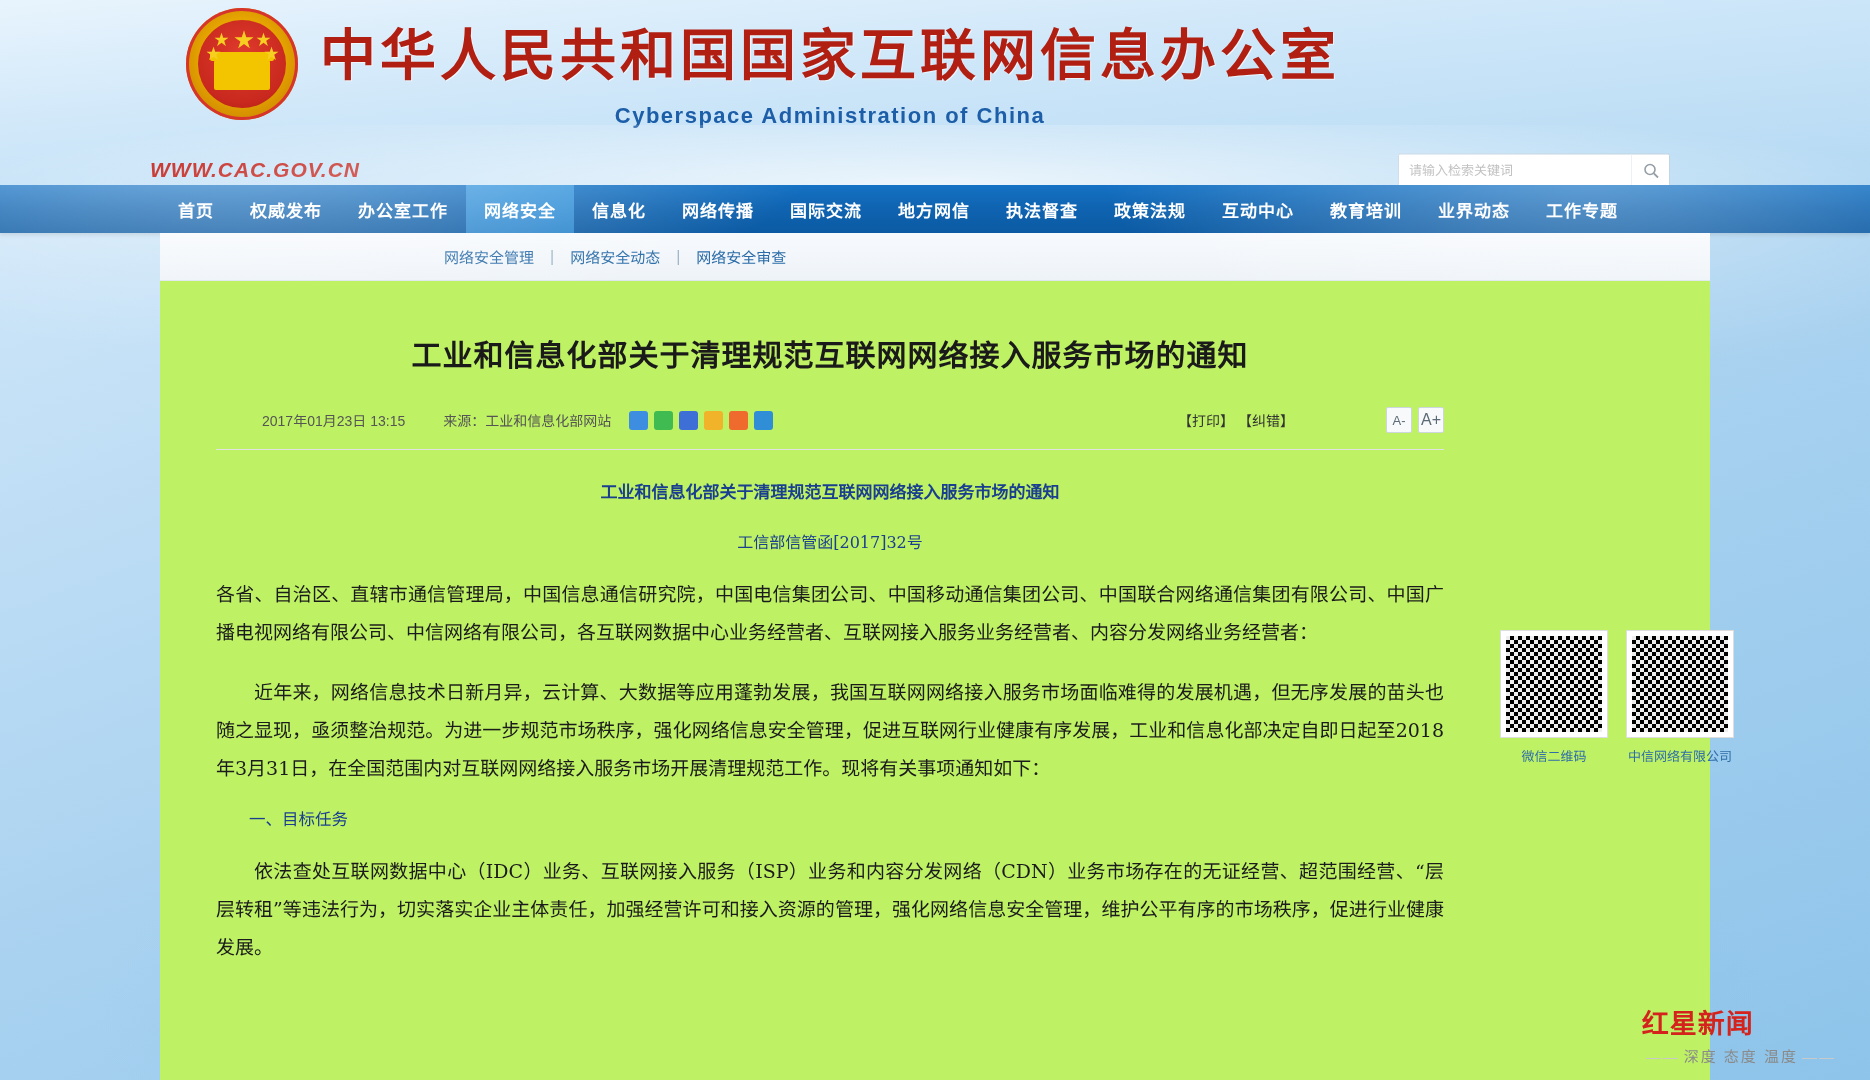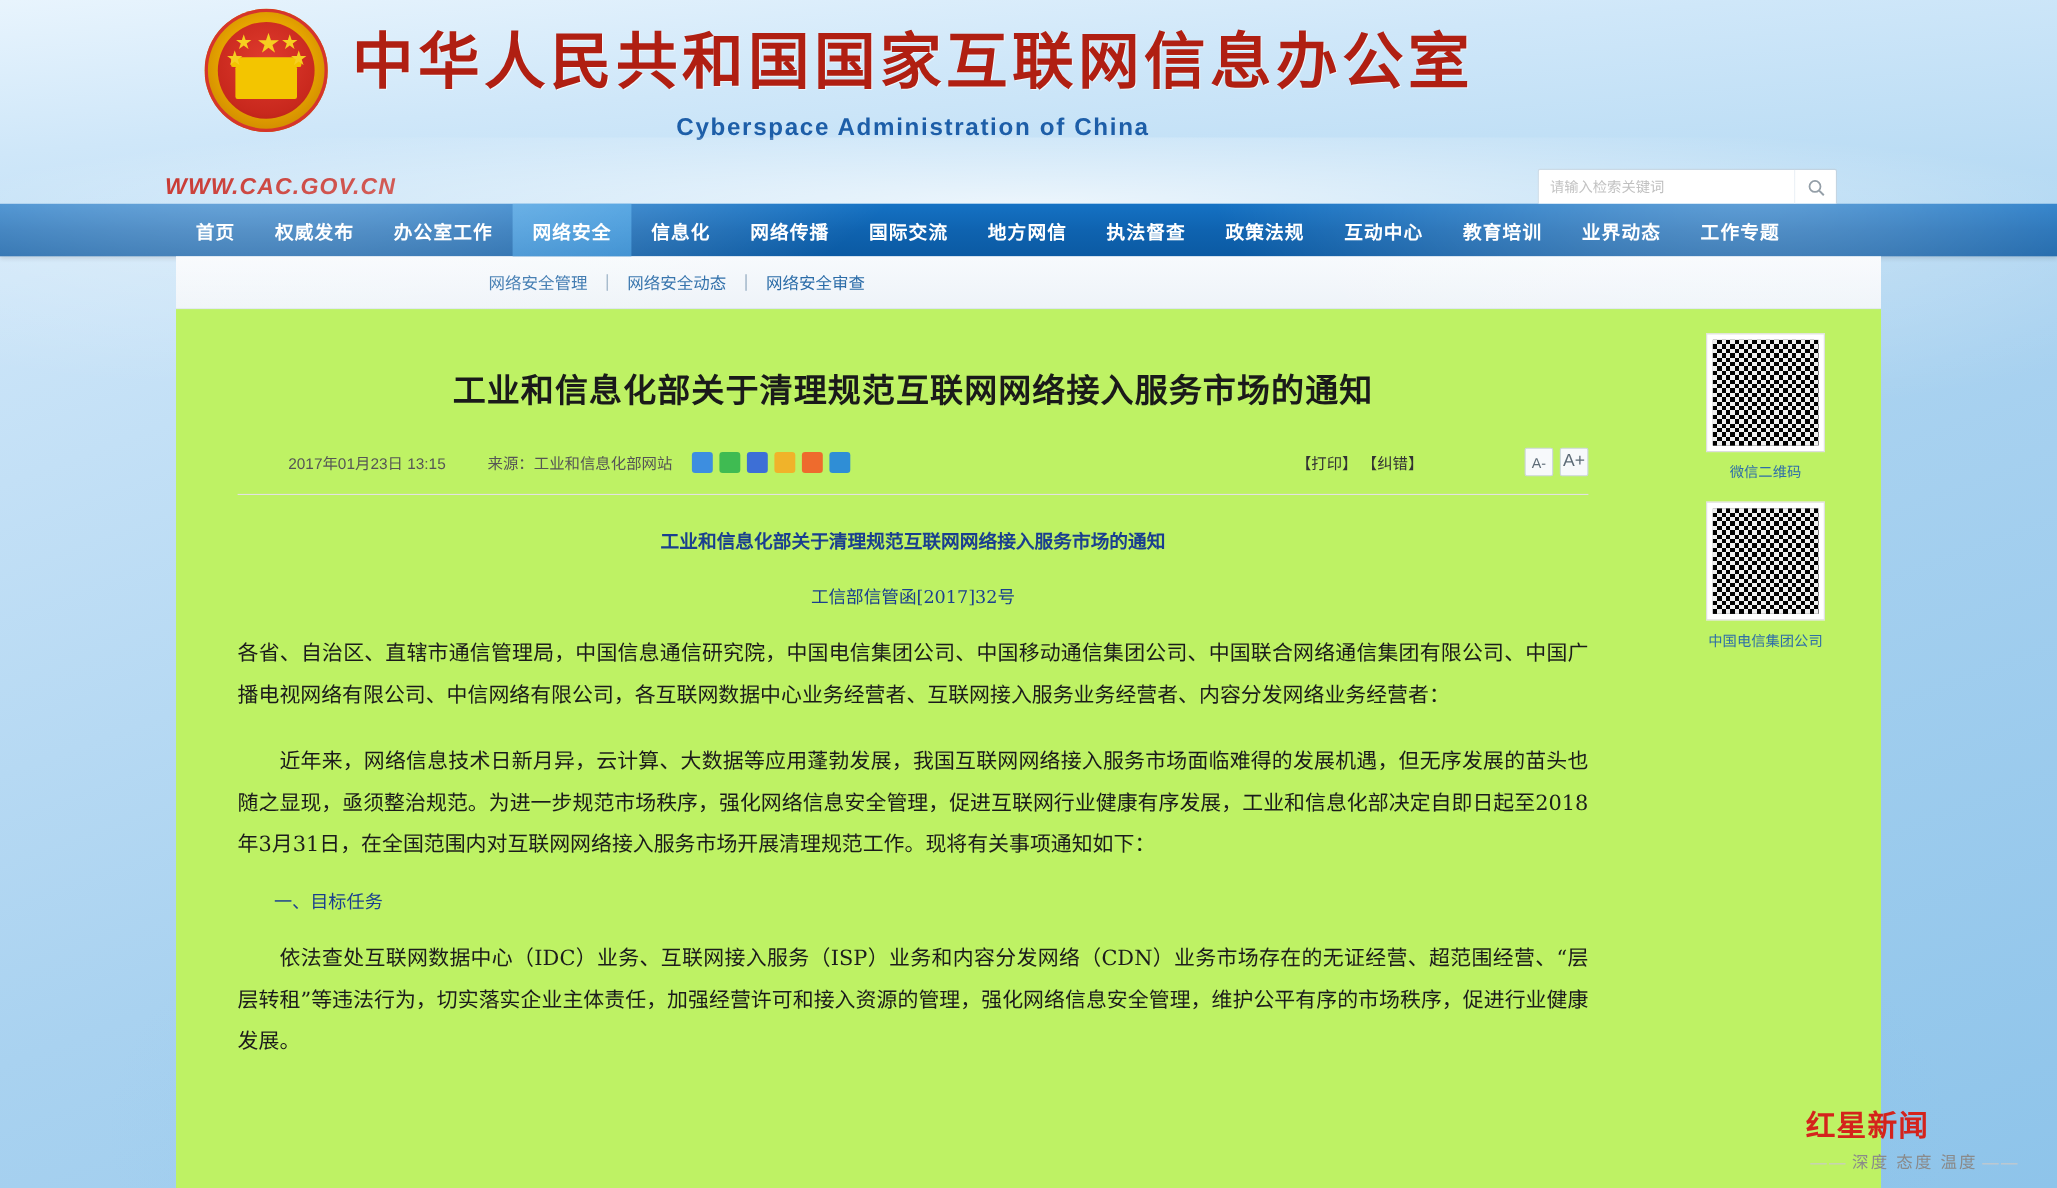--- a/index.html
+++ b/index.html
@@ -253,23 +253,23 @@
     text-indent: 2em;
     font-family: "DejaVu Serif","Liberation Serif", serif;
     font-size: 16.5px;
     font-weight: 400;
     color: #1a3f8f;
   }
 
   
   .rail {
     width: 210px;
-    padding-top: 22px;
+    padding-top: 34px;
     display: flex;
-    flex-direction: column;
+    flex-direction: row;
     align-items: center;
     gap: 18px;
   }
   .qr-card { text-align: center; }
   .qr {
     width: 108px; height: 108px;
     background: #fff;
     border: 1px solid #ddd;
     padding: 5px;
   }
@@ -411,21 +411,21 @@
     <div class="qr-card">
       <div class="qr">
         <div class="qr-grid"></div>
       </div>
       <div class="qr-caption">微信二维码</div>
     </div>
     <div class="qr-card">
       <div class="qr">
         <div class="qr-grid"></div>
       </div>
-      <div class="qr-caption">中国电信集团公司</div>
+      <div class="qr-caption">中信网络有限公司</div>
     </div>
   </div>
 </div>
 
 <div class="watermark">
   <div class="wm-title">红星新闻</div>
   <div class="wm-sub">深度 态度 温度</div>
 </div>
 
 </body></html>

